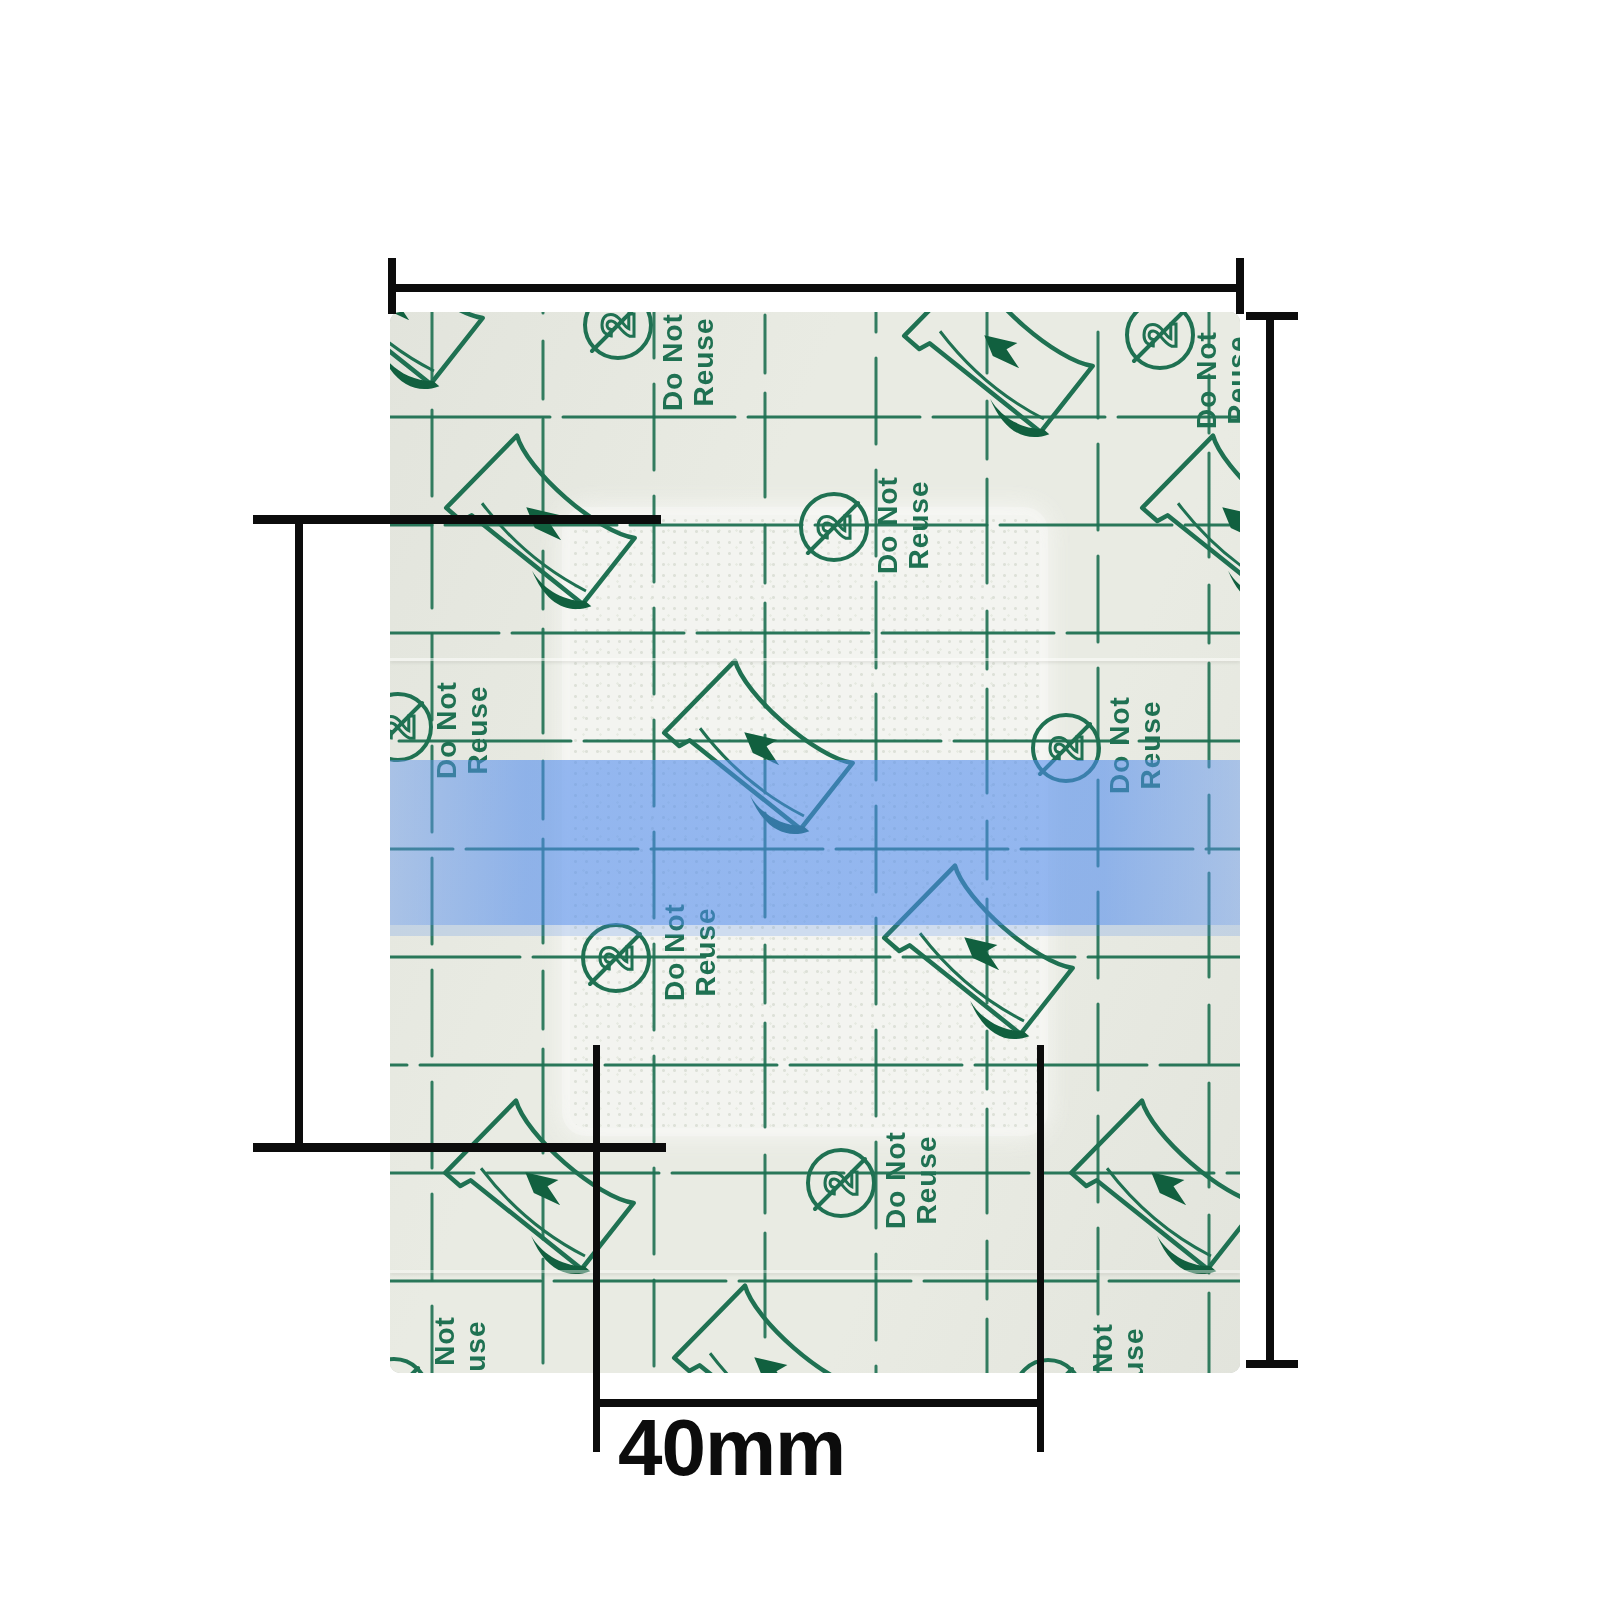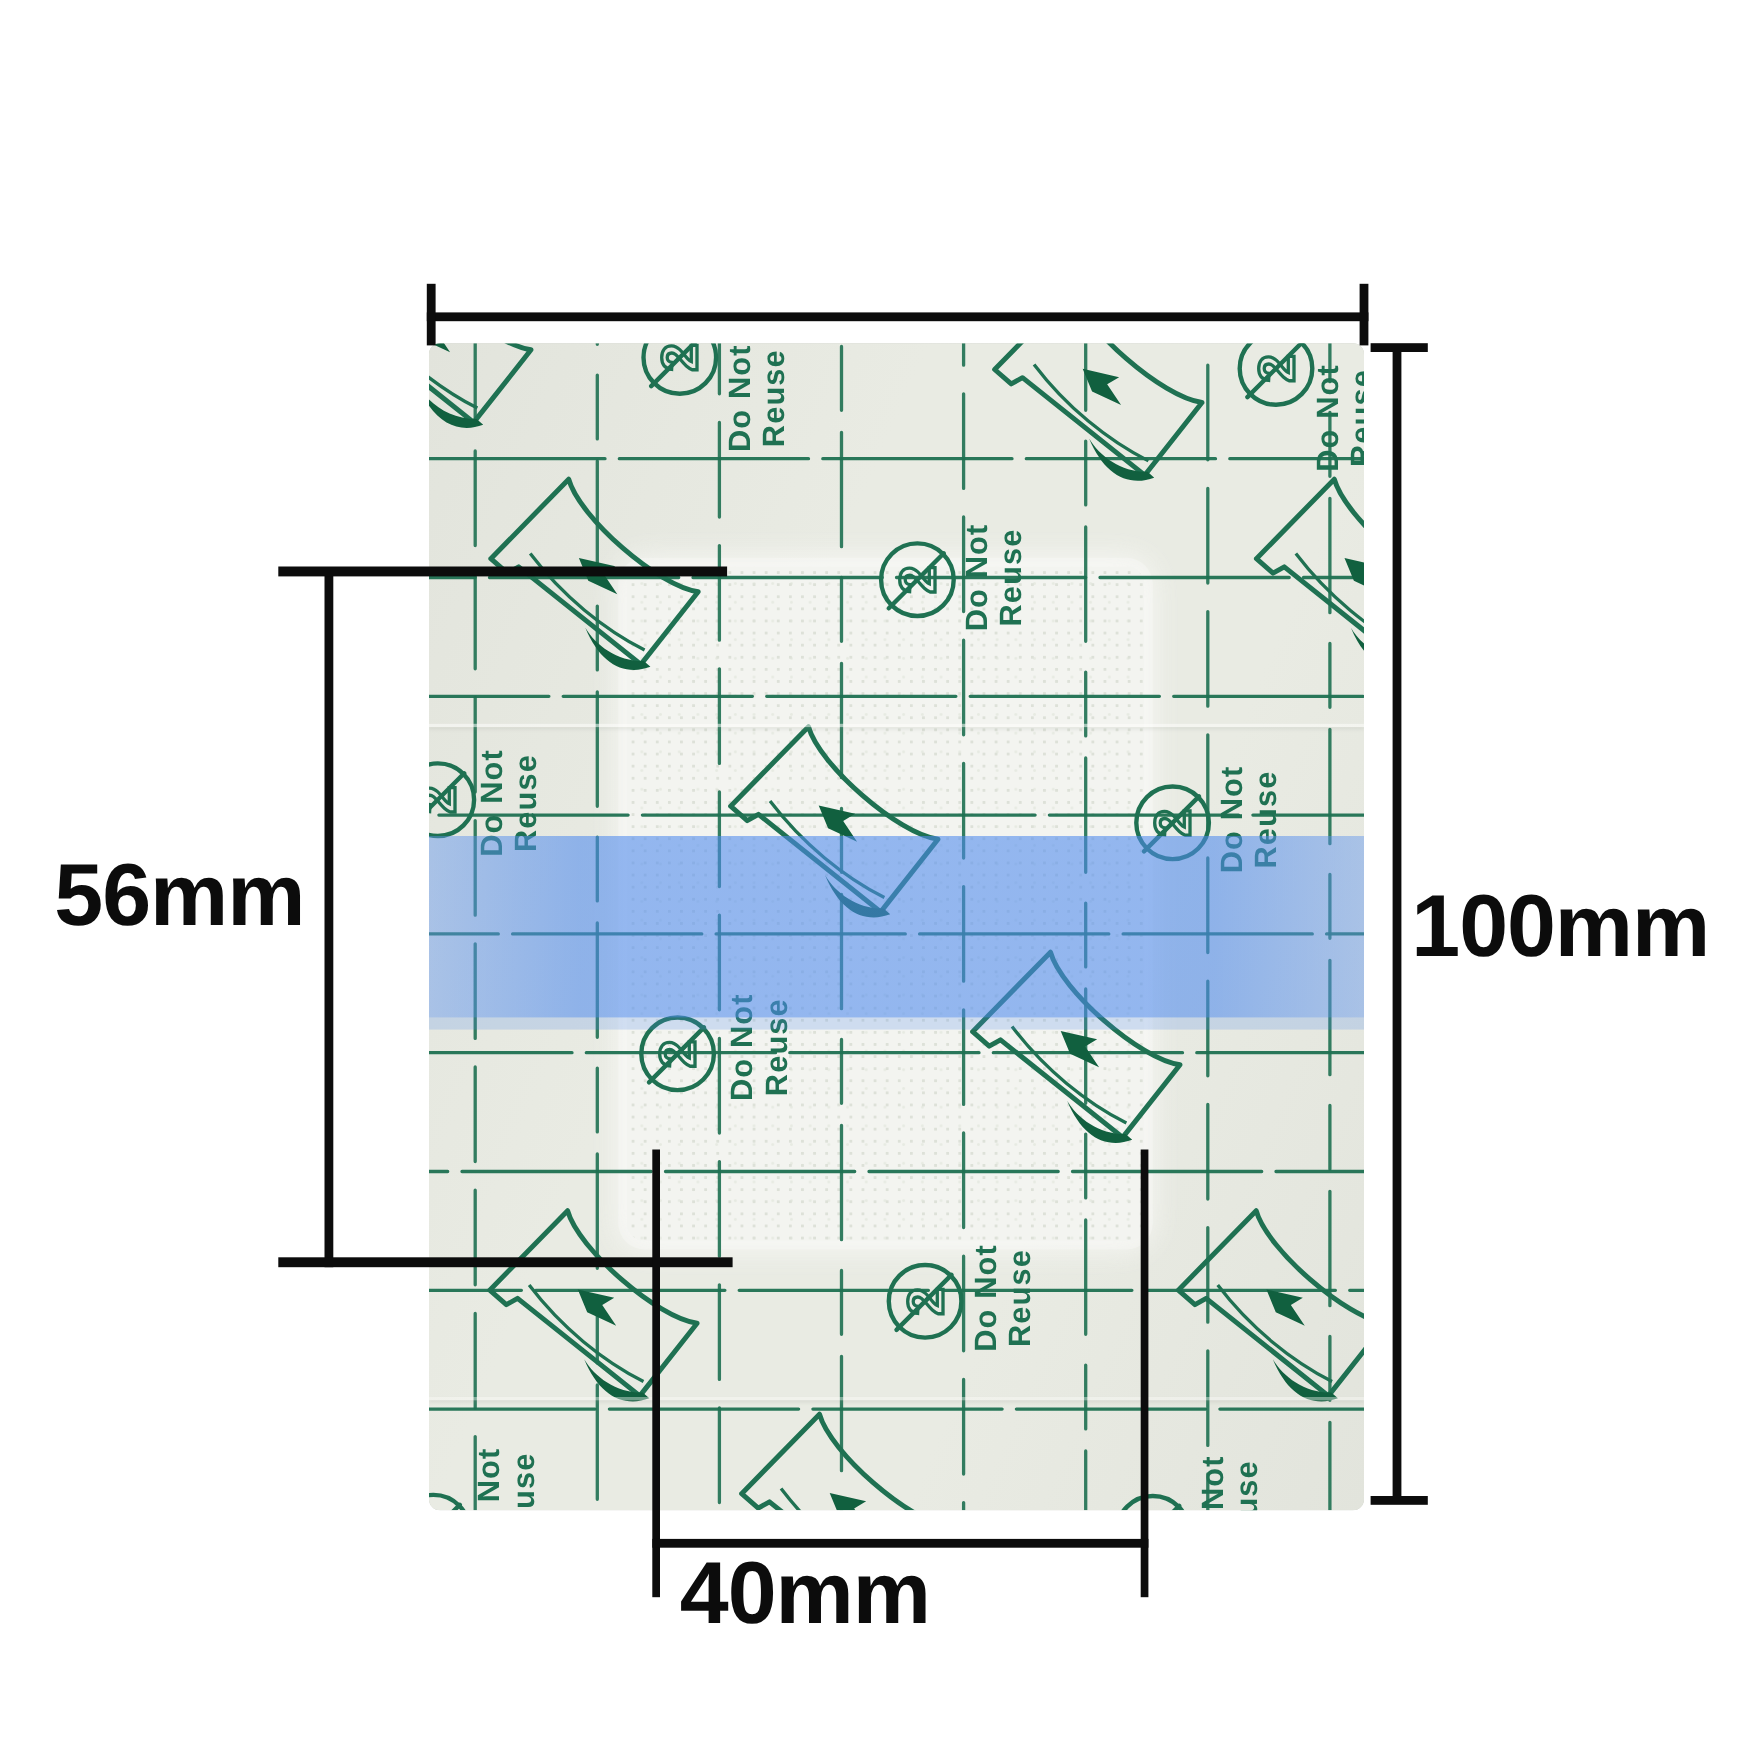--- a/index.html
+++ b/index.html
@@ -216,16 +216,14 @@
   <div class="dim dim-right-line" style="background: rgb(12, 12, 12);"></div>
   <div class="dim dim-right-tick-t" style="background: rgb(12, 12, 12);"></div>
   <div class="dim dim-right-tick-b" style="background: rgb(12, 12, 12);"></div>
   <div class="dim dim-left-line" style="background: rgb(12, 12, 12);"></div>
   <div class="dim dim-left-tick-t" style="background: rgb(12, 12, 12);"></div>
   <div class="dim dim-left-tick-b" style="background: rgb(12, 12, 12);"></div>
   <div class="dim dim-b-left" style="background: rgb(12, 12, 12);"></div>
   <div class="dim dim-b-right" style="background: rgb(12, 12, 12);"></div>
   <div class="dim dim-b-conn" style="background: rgb(12, 12, 12);"></div>
 
-  <div class="dim-label label-100" style="color: rgb(12, 12, 12);">100mm</div>
-  <div class="dim-label label-56" style="color: rgb(12, 12, 12);">56mm</div>
   <div class="dim-label label-40" style="color: rgb(12, 12, 12);">40mm</div>
 </div>
 
 </body></html>

